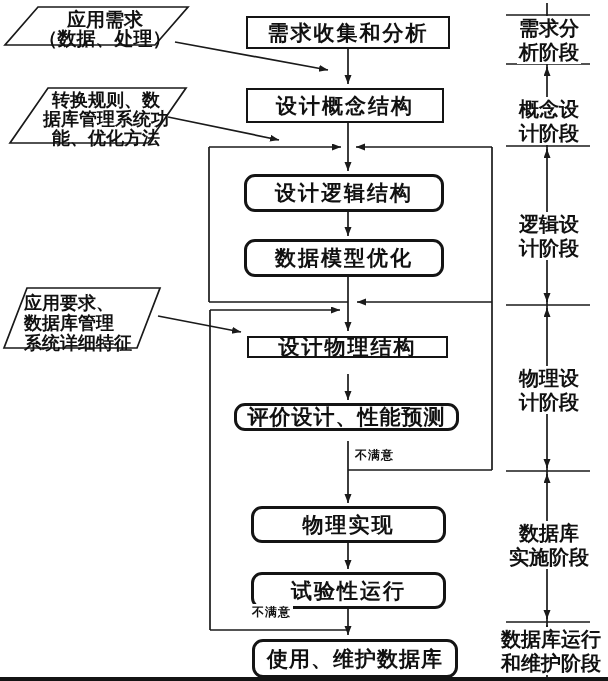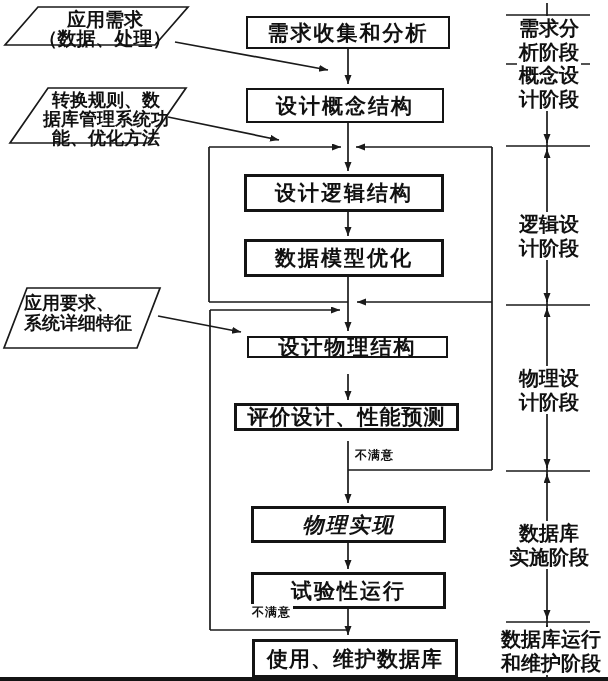--- a/index.html
+++ b/index.html
@@ -7,21 +7,21 @@
     position:relative;width:608px;height:681px;background:#ffffff;
     font-family:"Liberation Serif","DejaVu Serif",serif;
     color:#111111;overflow:hidden;
   }
   #wires{position:absolute;left:0;top:0;width:608px;height:681px;}
   .flow-box{
     position:absolute;box-sizing:border-box;background:#ffffff;
     border:2px solid #141414;display:flex;align-items:center;justify-content:center;
     font-size:21px;font-weight:600;letter-spacing:2px;white-space:nowrap;
   }
-  .flow-box.thick{border-width:3px;}
+  .flow-box.thick{border-width:3px;border-radius:11px;}
   .para-text{
     position:absolute;font-size:18px;font-weight:600;line-height:19px;
     text-align:center;white-space:nowrap;
   }
   .para-text span{display:block;}
   .nomansatisfy{
     position:absolute;font-size:12px;font-weight:600;letter-spacing:1px;
     white-space:nowrap;background:#ffffff;padding:0 2px;
   }
   .phase-label{
@@ -112,46 +112,47 @@
       </g>
     </g>
   </svg>
 
   <div class="flow-box" style="left:246px;top:16px;width:204px;height:33px;">需求收集和分析</div>
   <div class="flow-box" style="left:246px;top:88px;width:198px;height:35px;">设计概念结构</div>
   <div class="flow-box thick" style="left:244px;top:174px;width:200px;height:38px;">设计逻辑结构</div>
   <div class="flow-box thick" style="left:244px;top:239px;width:200px;height:38px;">数据模型优化</div>
   <div class="flow-box" style="left:247px;top:336px;width:201px;height:22px;">设计物理结构</div>
   <div class="flow-box thick" style="left:234px;top:403px;width:225px;height:28px;letter-spacing:1px;">评价设计、性能预测</div>
-  <div class="flow-box thick" style="left:251px;top:506px;width:195px;height:37px;font-style:italic;">物理实现</div>
+  <div class="flow-box thick" style="left:251px;top:506px;width:195px;height:37px;">物理实现</div>
   <div class="flow-box thick" style="left:251px;top:572px;width:195px;height:37px;">试验性运行</div>
   <div class="flow-box thick" style="left:252px;top:639px;width:206px;height:39px;letter-spacing:1px;">使用、维护数据库</div>
 
   <div class="para-text" style="left:30px;top:10px;width:150px;font-size:19px;line-height:19px;">
     <span>应用需求</span>
     <span>（数据、处理）</span>
   </div>
   <div class="para-text" style="left:36px;top:91px;width:140px;">
     <span>转换规则、数</span>
     <span>据库管理系统功</span>
     <span>能、优化方法</span>
   </div>
   <div class="para-text" style="left:24px;top:293px;width:124px;text-align:left;line-height:20px;">
     <span>应用要求、</span>
+    <span>数据库管理</span>
     <span>系统详细特征</span>
   </div>
 
   <div class="nomansatisfy" style="left:353px;top:447px;">不满意</div>
   <div class="nomansatisfy" style="left:250px;top:604px;">不满意</div>
 
   <div class="phase-label" style="left:549px;top:16px;">
     <span>需求分</span>
     <span>析阶段</span>
   </div>
-  <div class="phase-label" style="left:549px;top:63px;">
+  <div class="phase-label" style="left:549px;top:97px;">
     <span>概念设</span>
     <span>计阶段</span>
   </div>
   <div class="phase-label" style="left:549px;top:212px;">
     <span>逻辑设</span>
     <span>计阶段</span>
   </div>
   <div class="phase-label" style="left:549px;top:366px;">
     <span>物理设</span>
     <span>计阶段</span>

